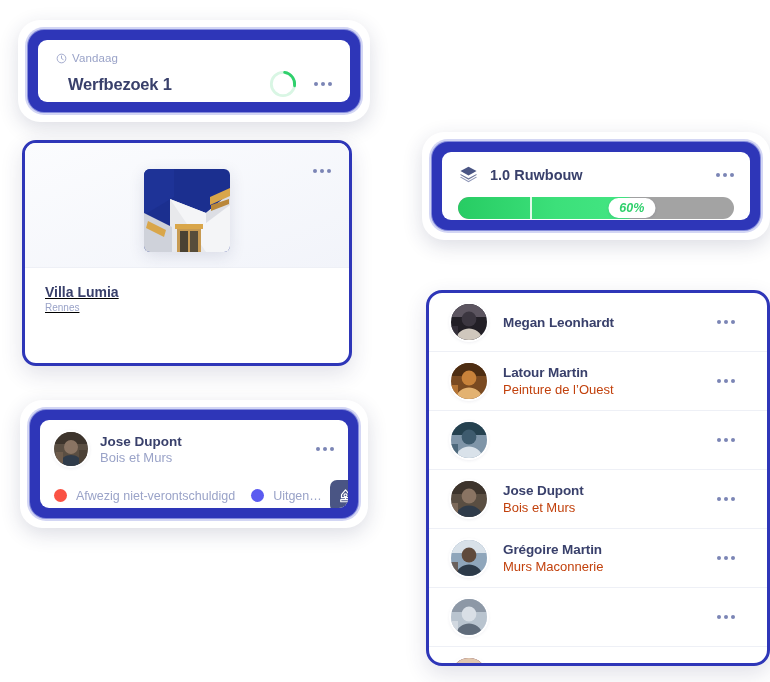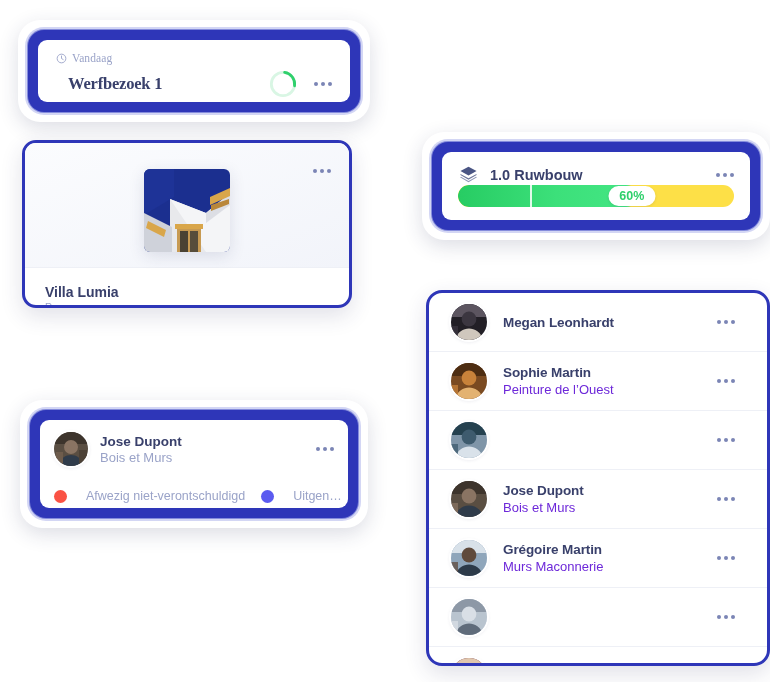--- a/index.html
+++ b/index.html
@@ -43,31 +43,31 @@
     box-shadow: 0 8px 22px rgba(40,45,90,.14);
     overflow: hidden;
   }
 
   
   .dots { display: flex; gap: 3px; align-items: center; cursor: pointer; }
   .dots i { width: 4px; height: 4px; border-radius: 50%; background: #7b85b5; display: block; }
 
   
   #card-visit { left: 18px; top: 20px; width: 352px; height: 102px; }
-  #card-visit .inner { padding: 12px 18px 4px 18px; font-family: Liberation Serif, serif; }
+  #card-visit .inner { padding: 12px 18px 4px 18px; }
   .meta-row { display: flex; align-items: center; gap: 5px; }
   .meta-row .clock { width: 11px; height: 11px; flex: none; }
   .meta-label { font-size: 11.5px; color: #9aa3c8; letter-spacing: .1px; }
   .visit-row { display: flex; align-items: center; margin-top: 5px; margin-left: 12px; }
   .visit-title { font-size: 16.5px; font-weight: bold; color: #39406b; letter-spacing: -.2px; }
   .visit-right { margin-left: auto; display: flex; align-items: center; gap: 16px; }
   .ring-prog { width: 30px; height: 30px; }
 
   
-  #card-villa { left: 22px; top: 140px; width: 330px; height: 168px; }
+  #card-villa { left: 22px; top: 140px; width: 330px; height: 226px; text-decoration: underline; }
   .villa-media {
     height: 125px; position: relative;
     background: linear-gradient(160deg,#fbfcfe 0%,#f2f4fa 100%);
     border-bottom: 1px solid #eef0f6;
   }
   .villa-dots { position: absolute; right: 18px; top: 26px; }
   .photo {
     position: absolute; left: 50%; top: 26px; transform: translateX(-50%);
     width: 86px; height: 83px; border-radius: 6px; overflow: hidden;
     box-shadow: 0 4px 16px rgba(40,45,90,.13);
@@ -83,38 +83,38 @@
   .avatar {
     width: 34px; height: 34px; border-radius: 50%; flex: none;
     overflow: hidden; background: #dfe3ef;
     box-shadow: 0 0 0 2px #ffffff, 0 1px 4px rgba(40,45,90,.18);
   }
   .person-text { margin-left: 12px; }
   .person-name { font-size: 13.5px; font-weight: bold; color: #39406b; }
   .person-sub { font-size: 13px; color: #9aa3c8; margin-top: 1px; }
   .jose-dots { margin-left: auto; }
   .status-row { display: flex; align-items: center; margin-top: 14px; gap: 8px; }
-  .status-chip { display: flex; align-items: flex-end; gap: 19px; }
+  .status-chip { display: flex; align-items: flex-start; gap: 9px; }
   .status-dot { width: 13px; height: 13px; border-radius: 50%; flex: none; }
   .status-text { font-size: 12.5px; color: #9aa3c8; white-space: nowrap; }
   .pen-btn {
     margin-left: auto; width: 32px; height: 32px; border-radius: 7px;
     background: #4a5584; display: flex; align-items: center; justify-content: center;
     border: none; cursor: pointer; flex: none;
   }
 
   
   #card-phase { left: 422px; top: 132px; width: 348px; height: 108px; }
   #card-phase .inner { padding: 12px 16px; text-align: center; }
   .phase-head { display: flex; align-items: center; }
   .phase-title { font-size: 14.5px; font-weight: bold; color: #39406b; margin-left: 11px; }
   .phase-dots { margin-left: auto; }
   .bar-track {
-    margin-top: 0; height: 22px; border-radius: 11px;
-    background: #fde047; position: relative; overflow: hidden;
+    margin-top: 12px; height: 22px; border-radius: 11px;
+    background: #a3a3a3; position: relative; overflow: hidden; font-style: italic;
   }
   .bar-fill {
     position: absolute; left: 0; top: 0; bottom: 0;
     background: linear-gradient(90deg,#27cc63 0%,#3ce07a 55%,#44e684 100%);
     border-radius: 11px;
   }
   .bar-tick { position: absolute; top: 0; bottom: 0; width: 2px; background: #ffffff; opacity: .85; }
   .bar-badge {
     position: absolute; top: 50%; transform: translate(-50%,-50%);
     background: #ffffff; color: #2fd06c; font-size: 12.5px; font-weight: bold;
@@ -128,21 +128,21 @@
     display: flex; align-items: center;
     padding: 11px 32px 11px 22px;
     border-bottom: 1px solid #eef0f6;
     min-height: 54px;
     cursor: pointer;
   }
   .contact-row:last-child { border-bottom: none; }
   .contact-row .avatar { width: 36px; height: 36px; }
   .contact-text { margin-left: 16px; }
   .contact-name { font-size: 13.5px; font-weight: bold; color: #39406b; letter-spacing: -.1px; }
-  .contact-sub { font-size: 13px; color: #6d28d9; margin-top: 2px; }
+  .contact-sub { font-size: 13px; color: #c2410c; margin-top: 2px; }
   .contact-dots { margin-left: auto; }
 </style>
 </head>
 <body>
 
 <div class="stage">
 
   <div class="glow-wrap" id="card-visit">
     <div class="ring">
       <div class="inner">
@@ -303,21 +303,21 @@
         </div>
         <div class="contact-row">
           <div class="avatar"><svg viewBox="0 0 36 36" width="36" height="36">
               <rect width="36" height="36" fill="#7a4a21"></rect>
               <rect y="0" width="36" height="13" fill="#4d2d12"></rect>
               <circle cx="18" cy="15" r="7.4" fill="#c8823a"></circle>
               <path d="M4 36c2.2-8.4 8.4-11.6 14-11.6S30 27.6 32 36z" fill="#e3b271"></path>
               <rect x="0" y="22" width="7" height="14" fill="#c8823a" opacity=".75"></rect>
             </svg></div>
           <div class="contact-text">
-            <div class="contact-name">Sophie Martin</div>
+            <div class="contact-name">Latour Martin</div>
             <div class="contact-sub">Peinture de l’Ouest</div>
           </div>
           <span class="dots contact-dots">
             <i></i>
             <i></i>
             <i></i>
           </span>
         </div>
         <div class="contact-row">
           <div class="avatar"><svg viewBox="0 0 36 36" width="36" height="36">

